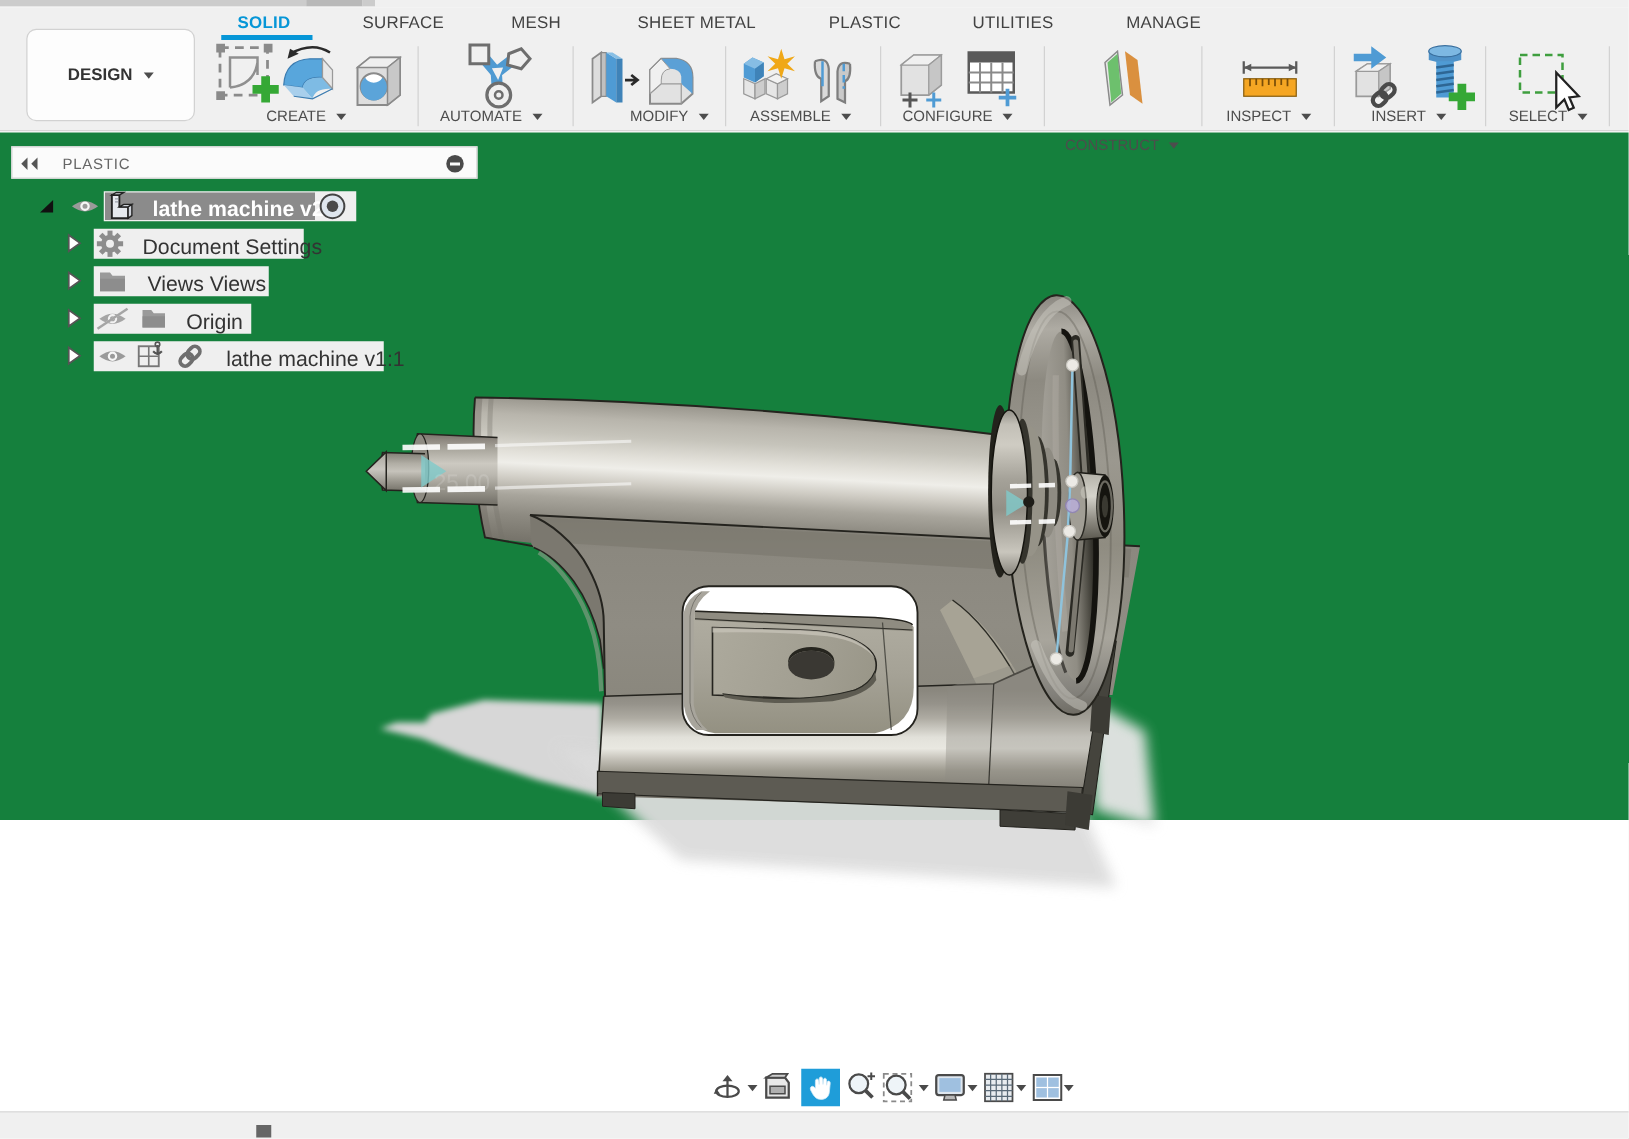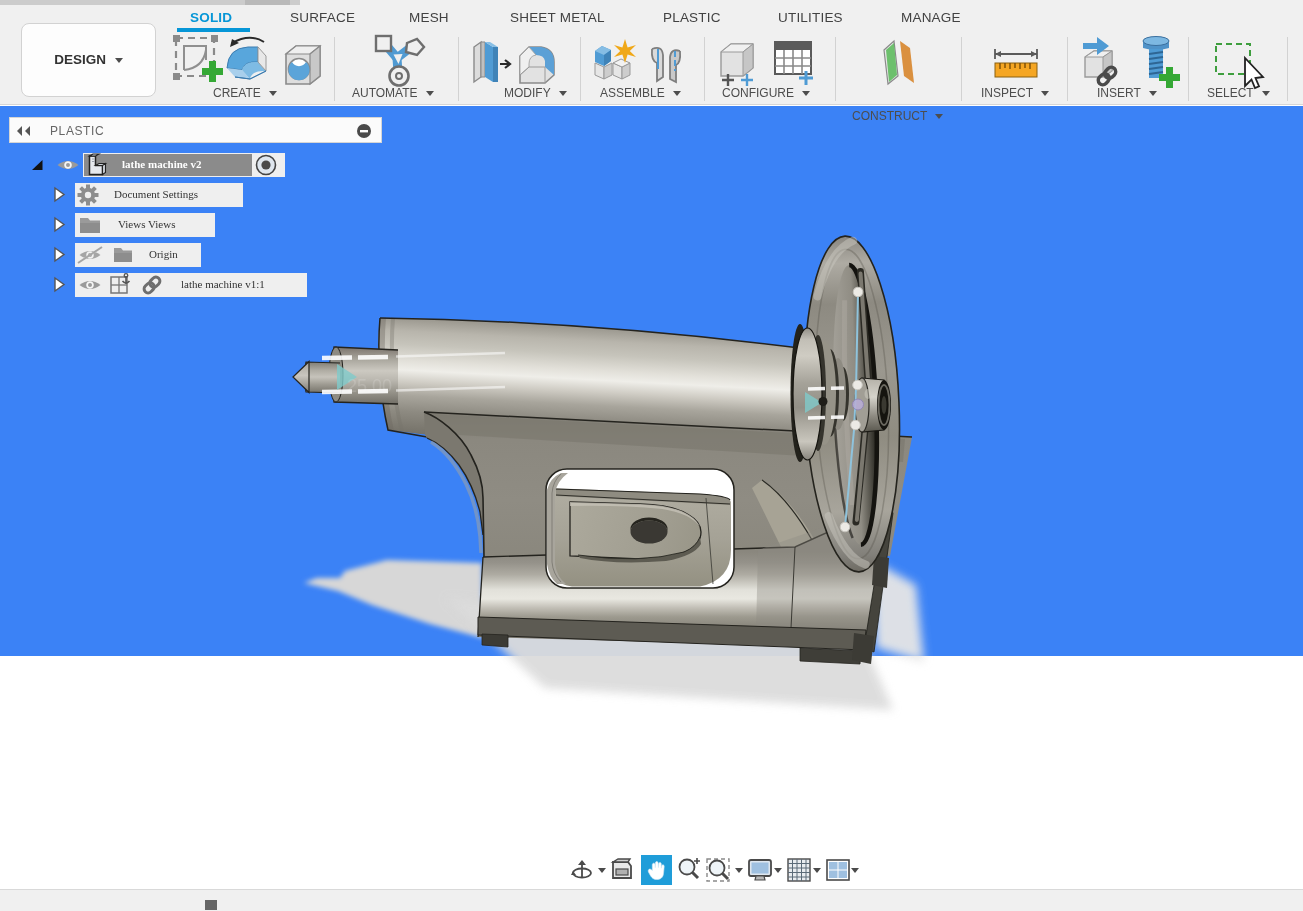--- a/index.html
+++ b/index.html
@@ -18,26 +18,26 @@
   .tab.active { color:#0696d7; font-weight:bold; }
   #solidline { position:absolute; left:177px; top:22px; width:73px; height:4px; background:#0696d7; }
   #designbtn { position:absolute; left:21px; top:17px; width:135px; height:74px; background:#fdfdfd;
     border:1px solid #d2d2d2; border-radius:8px; text-align:center; line-height:71px;
     font-size:13.5px; font-weight:bold; color:#333; }
   .grplabel { position:absolute; top:80px; font-size:12px; color:#4d4d4d; white-space:nowrap; }
   .sep { position:absolute; top:31px; width:1px; height:64px; background:#d2d2d2; }
   .caret { display:inline-block; width:0; height:0; border-left:4.5px solid transparent;
     border-right:4.5px solid transparent; border-top:5.5px solid #4d4d4d; margin-left:5px; vertical-align:middle; }
   
-  #canvas { position:absolute; left:0; top:106px; width:1303px; height:550px; background:#3b82f6; }
+  #canvas { position:absolute; left:0; top:106px; width:1303px; height:550px; background:#15803d; }
   
   #bheader { position:absolute; left:9px; top:117px; width:373px; height:26px; background:#fbfbfb;
     border:1px solid #d5d5d5; }
   #bheader .title { position:absolute; left:40px; top:6px; font-size:12px; color:#666; letter-spacing:0.6px; }
-  .brow { position:absolute; height:24px; font-size:11px; color:#333;font-family:Liberation Serif, serif; }
+  .brow { position:absolute; height:24px; font-size:17px; color:#333; }
   .bgblock { position:absolute; background:#efefef; height:24px; }
   
   #comments { position:absolute; left:9px; top:857px; width:373px; height:27px; background:#fbfbfb;
     border:1px solid #d5d5d5; }
   #comments .title { position:absolute; left:32px; top:7px; font-size:11.5px; color:#555; letter-spacing:0.4px; }
   
   #statusbar { position:absolute; left:0; top:889px; width:1303px; height:22px; background:#f0f0f0;
     border-top:1px solid #d9d9d9; }
   #statusbar .sq { position:absolute; left:205px; top:10px; width:12px; height:10px; background:#666; }
 </style>

